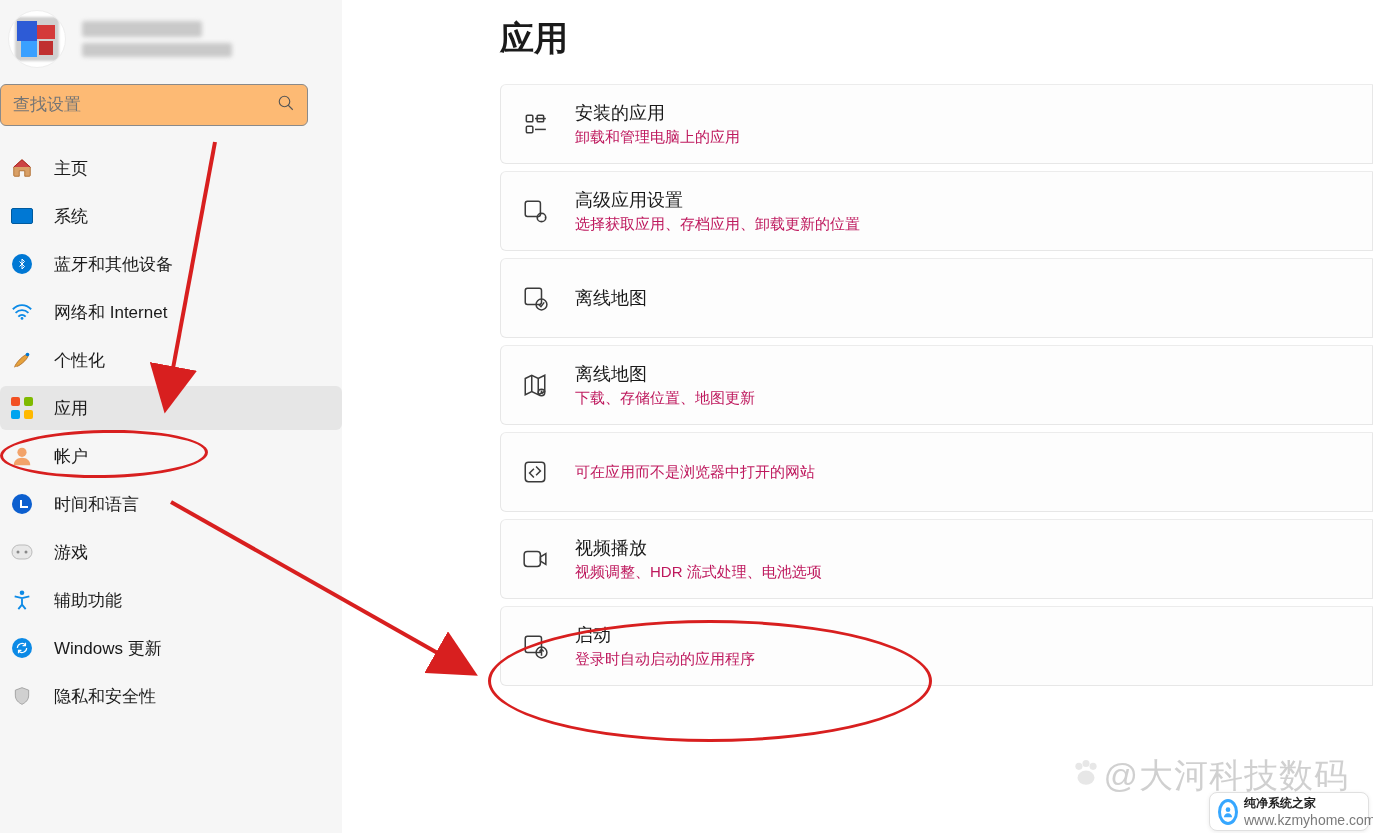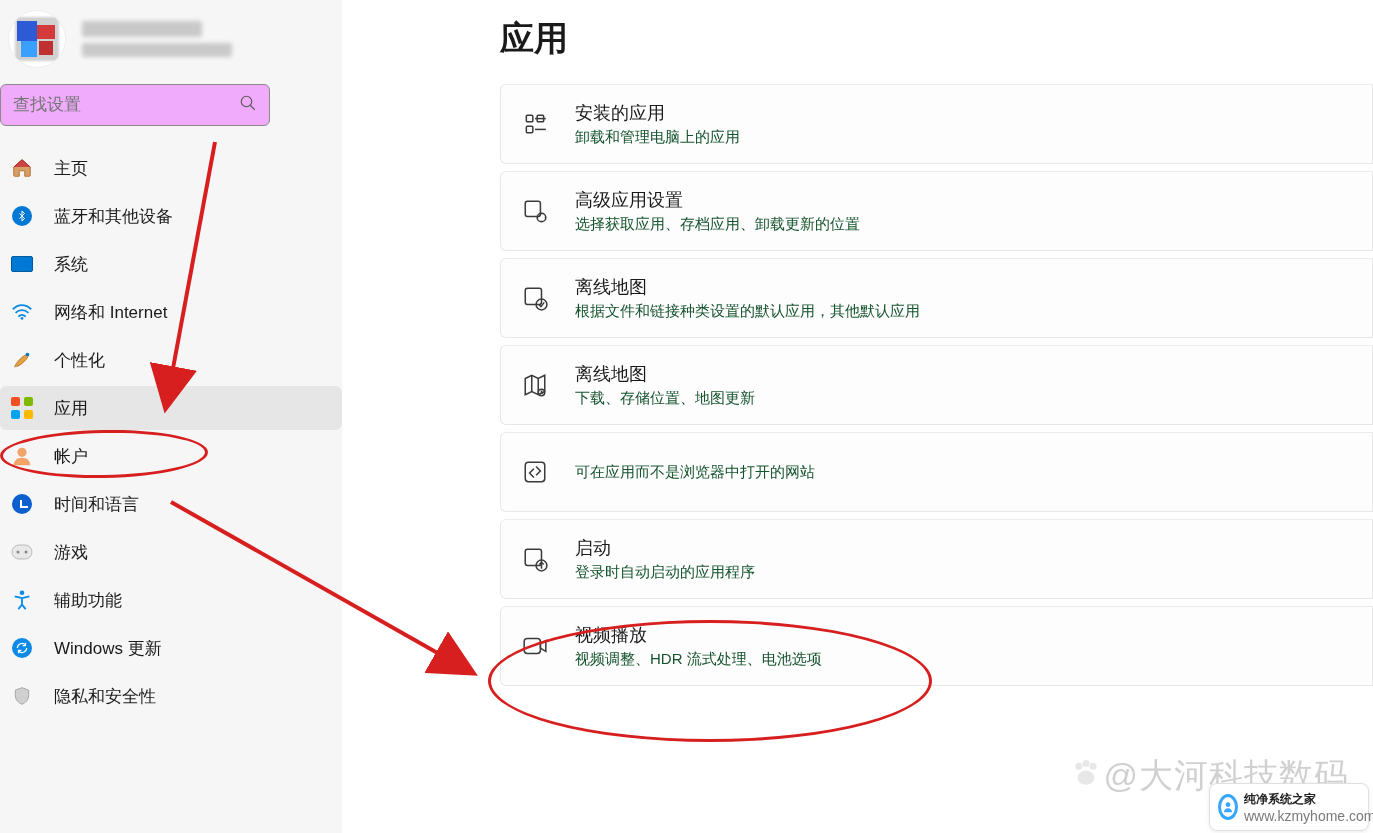--- a/index.html
+++ b/index.html
@@ -12,21 +12,21 @@
     linear-gradient(#d0d0d0,#d0d0d0); filter: blur(1px);}
   .avatar .pix { position:absolute; }
   .p1{left:8px;top:10px;width:20px;height:20px;background:#2d5bd6;}
   .p2{left:28px;top:14px;width:18px;height:14px;background:#d43a3a;}
   .p3{left:12px;top:30px;width:16px;height:16px;background:#3aa0ff;}
   .p4{left:30px;top:30px;width:14px;height:14px;background:#c03030;}
   .profile-text .line1, .profile-text .line2 { background:#c9c9c9; border-radius:3px; filter: blur(2px); }
   .profile-text .line1 { width:120px; height:16px; margin-bottom:6px; }
   .profile-text .line2 { width:150px; height:14px; }
   .search-wrap { padding: 0 0 12px 0; }
-  .search { display:flex; align-items:center; width:270px; height:42px; border:1px solid #8a8a8a; border-radius:6px; background:#f0abfc; padding:0 12px; }
+  .search { display:flex; align-items:center; width:308px; height:42px; border:1px solid #8a8a8a; border-radius:6px; background:#fdba74; padding:0 12px; }
   .search input { flex:1; border:none; outline:none; font-size:17px; background:transparent; color:#555; }
   .search-icon svg { width:18px; height:18px; stroke:#555; fill:none; stroke-width:1.5; }
   .nav { display:flex; flex-direction:column; padding-top:6px; }
   .nav-item { display:flex; align-items:center; gap:20px; height:44px; padding:0 10px; border-radius:4px; cursor:pointer; font-size:17px; color:#1a1a1a; margin:2px 0; }
   .nav-item.selected { background:#e6e6e6; border-radius:6px; }
   .nav-ico { width:24px; height:24px; display:flex; align-items:center; justify-content:center; }
   .nav-label { line-height:1; }
   
   .ic-home svg{width:22px;height:22px;}
   .ic-system{width:22px;height:16px;background:#0078d4;border:1px solid #005a9e;border-radius:2px;}
@@ -51,32 +51,32 @@
 
   .main { flex:1; padding:16px 0 0 0; position:relative; background:#fff; overflow:hidden;}
   .main-inner{ padding-left:158px; }
   .page-title { font-size:34px; font-weight:600; margin-bottom:22px; }
   .cards { display:flex; flex-direction:column; gap:7px; }
   .card { display:flex; align-items:center; gap:26px; min-height:80px; padding:14px 20px; background:#fdfdfd; border:1px solid #e7e7e7; border-top:1px solid #ececec; border-radius:6px 0 0 6px; cursor:pointer; }
   .card-ico { width:28px; height:28px; display:flex; align-items:center; justify-content:center; color:#3b3b3b; flex:0 0 28px;}
   .card-ico svg{width:26px;height:26px;stroke:#3b3b3b;fill:none;stroke-width:1.4;}
   .card-txt { display:flex; flex-direction:column; gap:3px; }
   .card-title { font-size:18px; color:#1a1a1a; }
-  .card-desc { font-size:15px; color:#14532d; }
+  .card-desc { font-size:15px; color:#be185d; }
 
   
   .anno { position:absolute; pointer-events:none; }
   .arrow svg { overflow:visible; }
   .ellipse1{ position:absolute; left:0px; top:430px; width:208px; height:48px; border:3px solid #d81f1f; border-radius:50%/50%; transform:rotate(-1deg);}
   .ellipse2{ position:absolute; left:488px; top:620px; width:444px; height:122px; border:3px solid #d81f1f; border-radius:50%/50%; }
   .arrow1{ left:155px; top:140px; width:80px; height:260px;}
   .arrow2{ left:165px; top:498px; width:310px; height:180px;}
   .watermark1{ position:absolute; right:24px; bottom:34px; font-size:34px; color:rgba(120,120,120,0.35); font-weight:500; letter-spacing:1px; display:flex; align-items:center; }
   .watermark1 .paw{opacity:0.35;}
-  .watermark2{ position:absolute; right:4px; bottom:2px; width:160px; height:48px; background:#fff; border:1px solid #e0e0e0; border-radius:8px; display:flex; align-items:center; gap:6px; padding:0 8px; font-size:12px; box-shadow:0 1px 4px rgba(0,0,0,0.08);}
+  .watermark2{ position:absolute; right:4px; bottom:2px; width:160px; height:39px; background:#fff; border:1px solid #e0e0e0; border-radius:8px; display:flex; align-items:center; gap:6px; padding:0 8px; font-size:12px; box-shadow:0 1px 4px rgba(0,0,0,0.08);}
   .watermark2 .logo{width:26px;height:26px;border-radius:50%;border:3px solid #36a7ff;display:flex;align-items:center;justify-content:center;}
   .watermark2 .logo svg{width:14px;height:14px;}
   .watermark2 .t1{font-weight:600;color:#222;}
   .watermark2 .t2{color:#7a7a7a;font-size:14px;}
 </style>
 </head>
 <body>
 
 <div class="app">
   <aside class="sidebar">
@@ -110,33 +110,33 @@
         <span class="nav-ico ic-home">
           <svg viewBox="0 0 24 24">
               <path d="M3 11 12 3l9 8v9a1 1 0 0 1-1 1h-5v-6H9v6H4a1 1 0 0 1-1-1z" fill="#d9a066" stroke="#b07030"></path>
               <path d="M3 11 12 3l9 8" fill="#c44" stroke="#a22"></path>
             </svg>
         </span>
         <span class="nav-label">主页</span>
       </div>
       <div class="nav-item">
         <span class="nav-ico">
+            <span class="ic-system"></span>
+          </span>
+        <span class="nav-label">系统</span>
+      </div>
+      <div class="nav-item">
+        <span class="nav-ico">
           <span class="ic-bt">
               <svg viewBox="0 0 24 24">
                 <path d="M7 7l10 10-5 5V2l5 5L7 17" stroke="#fff" fill="none" stroke-width="2"></path>
               </svg>
             </span>
         </span>
         <span class="nav-label">蓝牙和其他设备</span>
-      </div>
-      <div class="nav-item">
-        <span class="nav-ico">
-            <span class="ic-system"></span>
-          </span>
-        <span class="nav-label">系统</span>
       </div>
       <div class="nav-item">
         <span class="nav-ico ic-net">
           <svg viewBox="0 0 24 18">
               <path d="M2 6c6-6 14-6 20 0M5 10c4-4 10-4 14 0M8 14c2.5-2.5 5.5-2.5 8 0" stroke="#0c8ae6" fill="none" stroke-width="2"></path>
               <circle cx="12" cy="16" r="1.5" fill="#0c8ae6"></circle>
             </svg>
         </span>
         <span class="nav-label">网络和 Internet</span>
       </div>
@@ -254,21 +254,20 @@
         <div class="card">
           <span class="card-ico">
             <svg viewBox="0 0 24 24">
                 <rect x="3" y="3" width="15" height="15" rx="2"></rect>
                 <circle cx="18" cy="18" r="5"></circle>
                 <path d="M15.5 18l2 2 3-4"></path>
               </svg>
           </span>
           <div class="card-txt">
             <span class="card-title">离线地图</span>
-            <span class="card-desc">根据文件和链接种类设置的默认应用，其他默认应用</span>
           </div>
         </div>
 
         <div class="card">
           <span class="card-ico">
             <svg viewBox="0 0 24 24">
                 <path d="M3 6l6-3 6 3 6-3v15l-6 3-6-3-6 3z"></path>
                 <path d="M9 3v15M15 6v15"></path>
                 <circle cx="18" cy="19" r="3"></circle>
                 <path d="M18 17v2l1 1"></path>
@@ -288,41 +287,41 @@
               </svg>
           </span>
           <div class="card-txt">
             <span class="card-desc">可在应用而不是浏览器中打开的网站</span>
           </div>
         </div>
 
         <div class="card">
           <span class="card-ico">
             <svg viewBox="0 0 24 24">
+                <rect x="2" y="5" width="15" height="14" rx="3"></rect>
+                <path d="M17 10l5-3v10l-5-3z"></path>
+              </svg>
+          </span>
+          <div class="card-txt">
+            <span class="card-title">视频播放</span>
+            <span class="card-desc">视频调整、HDR 流式处理、电池选项</span>
+          </div>
+        </div>
+
+        <div class="card">
+          <span class="card-ico">
+            <svg viewBox="0 0 24 24">
                 <rect x="3" y="3" width="15" height="15" rx="2"></rect>
                 <circle cx="18" cy="18" r="5"></circle>
                 <path d="M18 21v-4M16 17l2-2 2 2"></path>
               </svg>
           </span>
           <div class="card-txt">
             <span class="card-title">启动</span>
             <span class="card-desc">登录时自动启动的应用程序</span>
-          </div>
-        </div>
-
-        <div class="card">
-          <span class="card-ico">
-            <svg viewBox="0 0 24 24">
-                <rect x="2" y="5" width="15" height="14" rx="3"></rect>
-                <path d="M17 10l5-3v10l-5-3z"></path>
-              </svg>
-          </span>
-          <div class="card-txt">
-            <span class="card-title">视频播放</span>
-            <span class="card-desc">视频调整、HDR 流式处理、电池选项</span>
           </div>
         </div>
 
       </div>
     </div>
   </main>
 
   <div class="ellipse1 anno"></div>
   <div class="ellipse2 anno"></div>
   <div class="anno arrow arrow1">

